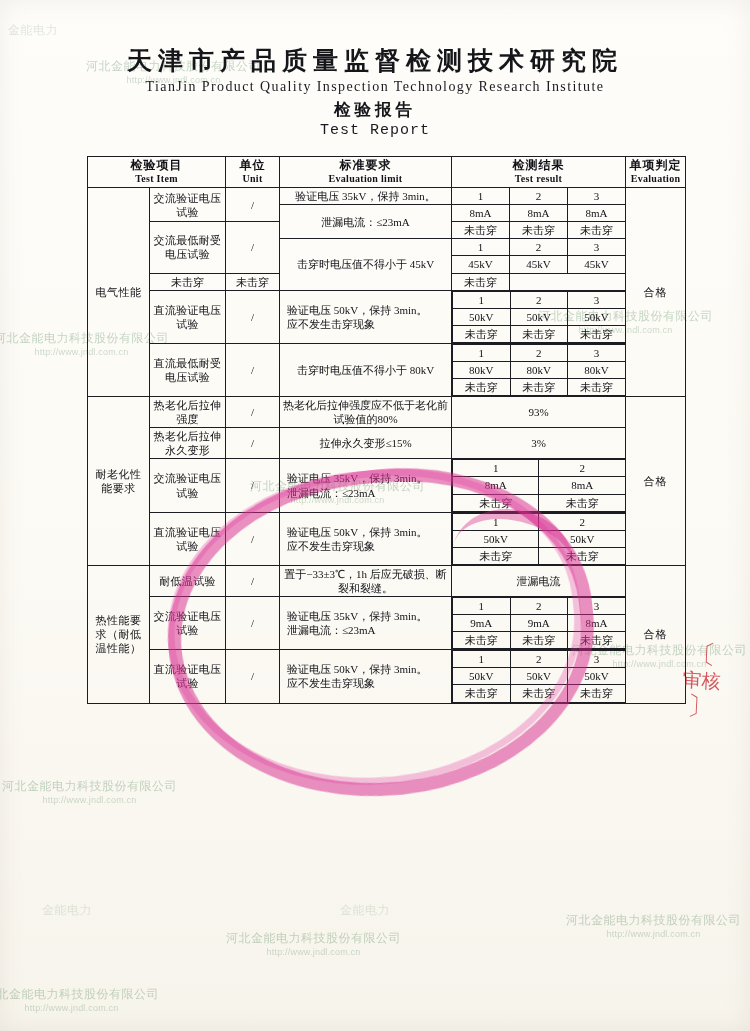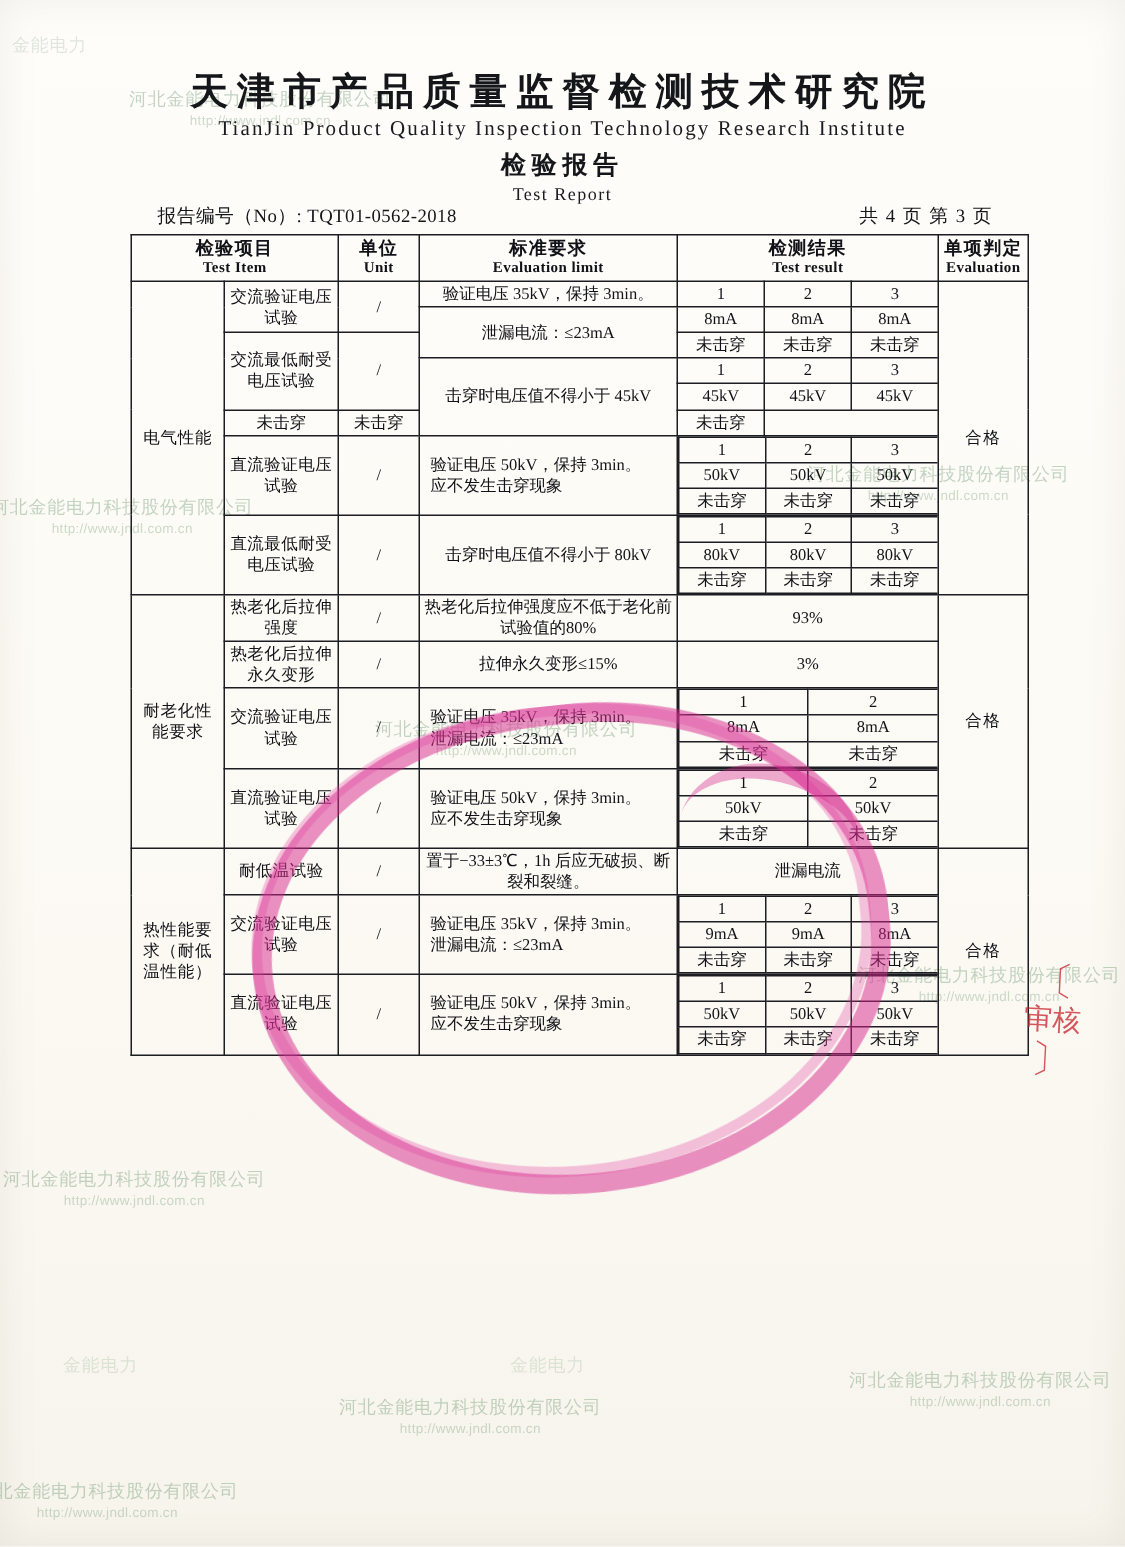--- a/index.html
+++ b/index.html
@@ -36,20 +36,21 @@
     user-select: none;
   }
   .wm .l1 { font-size: 12px; letter-spacing: .5px; }
   .wm .l2 { font-size: 9px; letter-spacing: .2px; color: rgba(60,120,70,0.26); text-align: center; }
   .wm-light { color: rgba(120,150,120,0.22); }
   
   .hdr {
     position: absolute;
     left: 0; right: 0;
     text-align: center;
+    font-family: Liberation Mono, monospace;
   }
   .title-cn {
     font-family: "Liberation Serif", serif;
     font-weight: bold;
     font-size: 25px;
     letter-spacing: 6px;
     color: #15161a;
     top: 44px;
   }
   .title-en {
@@ -60,21 +61,21 @@
     top: 78px;
   }
   .sub-cn {
     font-weight: bold;
     font-size: 16.5px;
     letter-spacing: 4px;
     color: #15161a;
     top: 100px;
   }
   .sub-en {
-    font-size: 12px;
+    font-size: 15px;
     letter-spacing: 1px;
     color: #1a1b20;
     top: 122px;
     text-align: center;
   }
   .rptline {
     position: absolute;
     top: 136px;
     left: 105px;
     right: 88px;
@@ -235,24 +236,20 @@
   </div>
   <div class="wm" style="left:42px; top:902px; color:rgba(120,160,120,0.22);">
     <div class="l1">金能电力</div>
   </div>
 
   <div class="hdr title-cn" style="top:44px;">天津市产品质量监督检测技术研究院</div>
   <div class="hdr title-en" style="top:79px;">TianJin Product Quality Inspection Technology Research Institute</div>
   <div class="hdr sub-cn" style="top:99px;">检验报告</div>
   <div class="hdr sub-en" style="top:122px;">Test Report</div>
 
-  <div class="rptline">
-    <span class="no">报告编号（No）: TQT01-0562-2018</span>
-    <span class="pg">共 4 页   第 3 页</span>
-  </div>
 
   <table class="report">
     <colgroup>
       <col style="width:62px">
       <col style="width:76px">
       <col style="width:54px">
       <col style="width:172px">
       <col style="width:58px">
       <col style="width:58px">
       <col style="width:58px">

